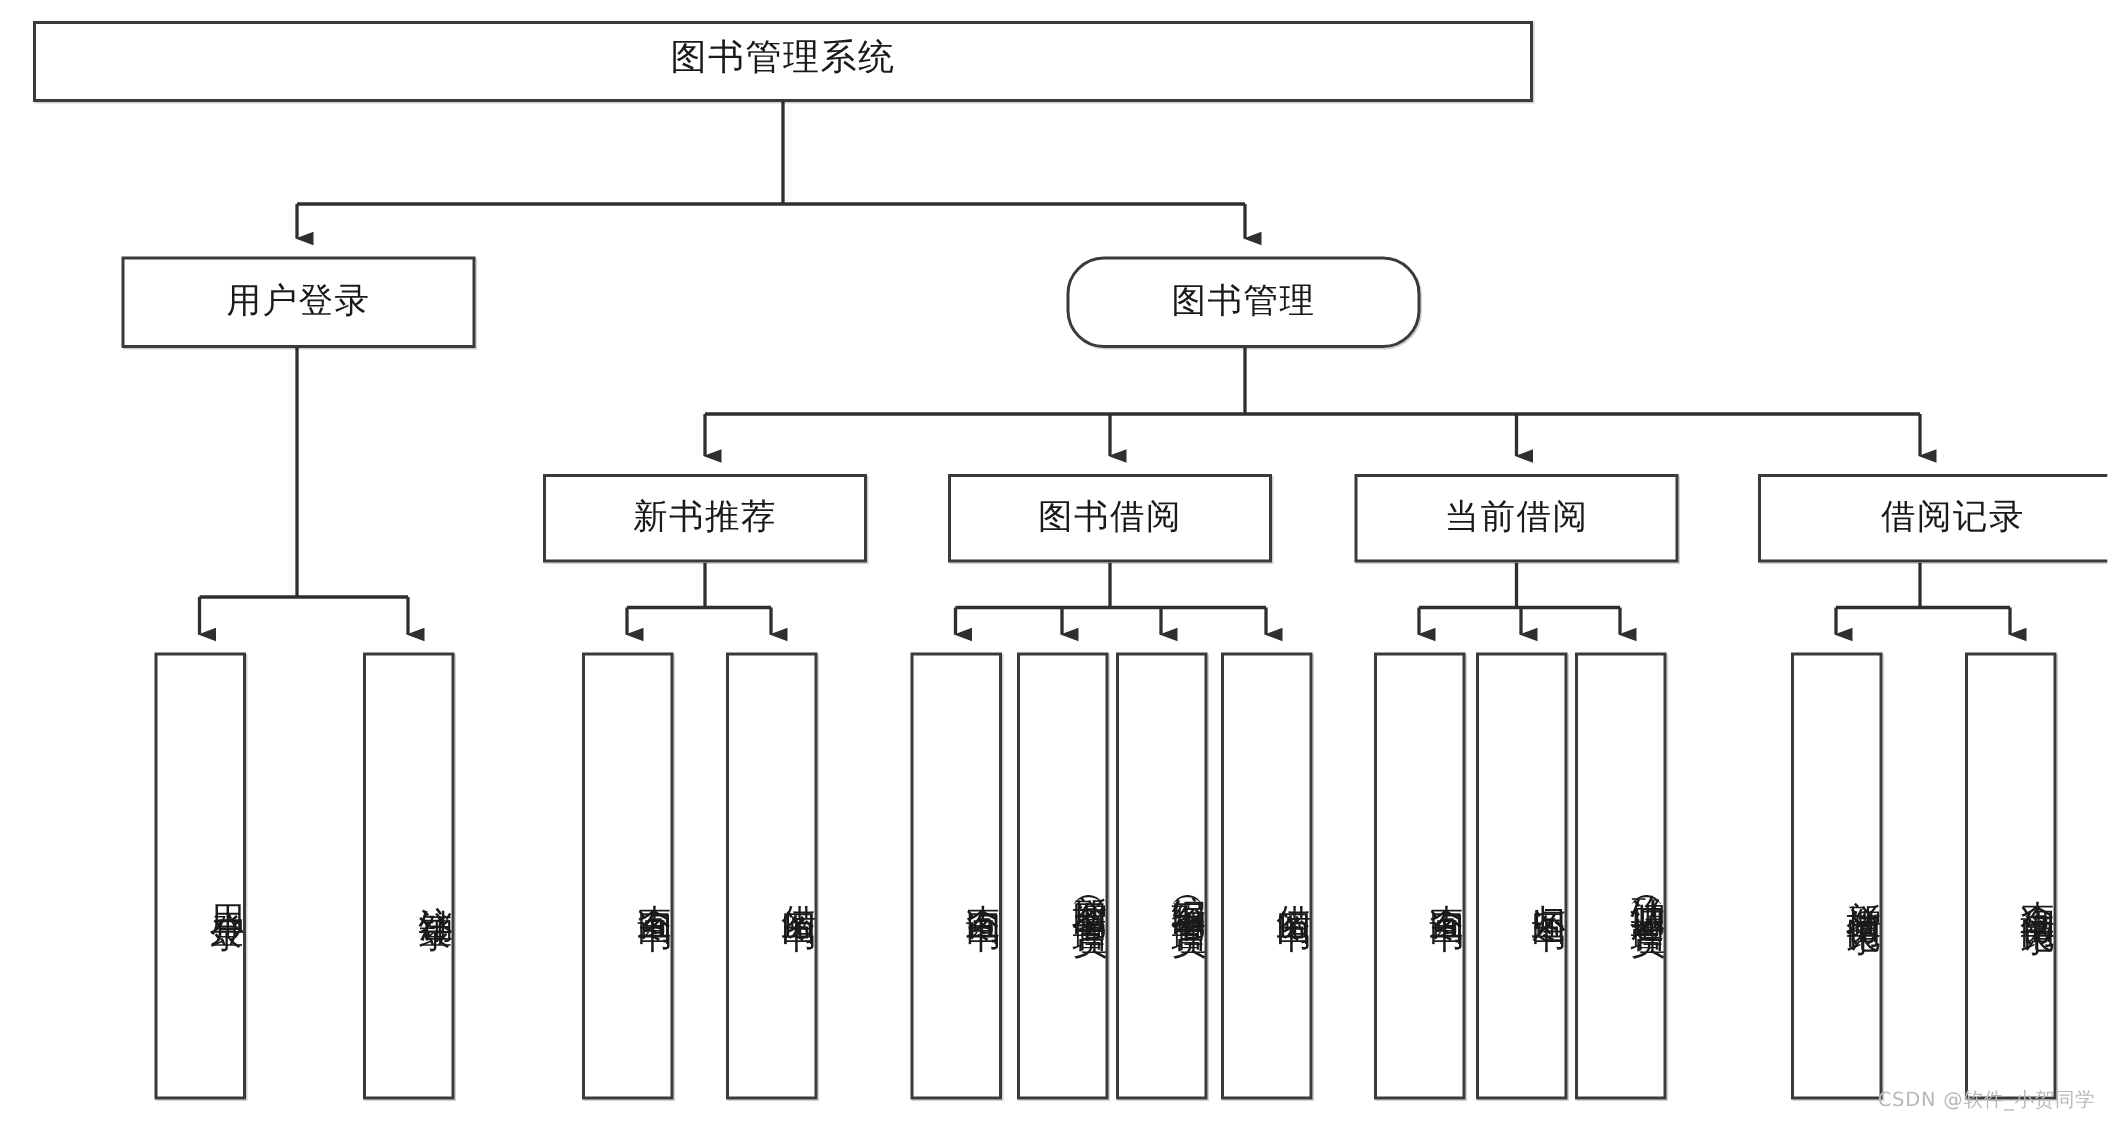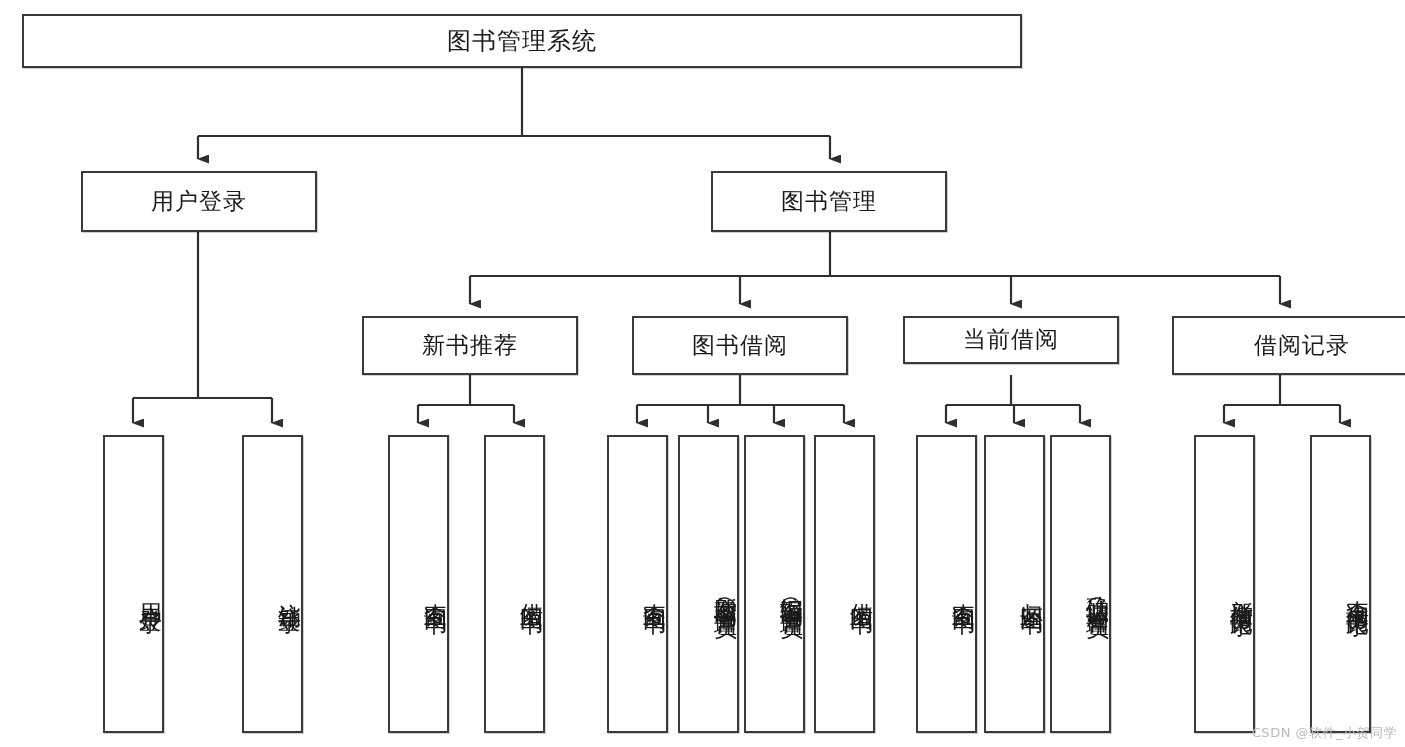--- a/index.html
+++ b/index.html
@@ -113,28 +113,28 @@
       <path d="M 1014,405 L 1014,423" marker-end="url(#arrowhead)"></path>
       <path d="M 1080,405 L 1080,423" marker-end="url(#arrowhead)"></path>
 
       <path d="M 1280,375 L 1280,405"></path>
       <path d="M 1224,405 L 1340,405"></path>
       <path d="M 1224,405 L 1224,423" marker-end="url(#arrowhead)"></path>
       <path d="M 1340,405 L 1340,423" marker-end="url(#arrowhead)"></path>
     </g>
   </svg>
 
-  <div class="node horiz root" style="left: 22px; top: 14px; width: 1000px; height: 54px;">图书管理系统</div>
+  <div class="node horiz root" style="left: 22px; top: 14px; width: 1000px; height: 54px; font-family: Liberation Mono, monospace;">图书管理系统</div>
 
   <div class="node horiz" style="left: 81px; top: 171px; width: 236px; height: 61px;">用户登录</div>
-  <div class="node horiz" style="left: 711px; top: 171px; width: 236px; height: 61px;">图书管理</div>
+  <div class="node horiz" style="left: 711px; top: 171px; width: 236px; height: 61px; border-radius: 25px;">图书管理</div>
 
   <div class="node horiz" style="left: 632px; top: 316px; width: 216px; height: 59px;">图书借阅</div>
   <div class="node horiz" style="left: 362px; top: 316px; width: 216px; height: 59px;">新书推荐</div>
-  <div class="node horiz" style="left: 903px; top: 316px; width: 216px; height: 48px;">当前借阅</div>
+  <div class="node horiz" style="left: 903px; top: 316px; width: 216px; height: 59px;">当前借阅</div>
   <div class="node horiz" style="left: 1172px; top: 316px; width: 260px; height: 59px;">借阅记录</div>
 
   <div class="node vert" style="left: 103px; top: 435px; width: 61px; height: 298px;">用户登录</div>
   <div class="node vert" style="left: 242px; top: 435px; width: 61px; height: 298px;">注销登录</div>
   <div class="node vert" style="left: 388px; top: 435px; width: 61px; height: 298px;">查询图书</div>
   <div class="node vert" style="left: 484px; top: 435px; width: 61px; height: 298px;">借阅图书</div>
   <div class="node vert" style="left: 607px; top: 435px; width: 61px; height: 298px;">查询图书</div>
   <div class="node vert" style="left: 678px; top: 435px; width: 61px; height: 298px;">新增图书（管理员）</div>
   <div class="node vert" style="left: 744px; top: 435px; width: 61px; height: 298px;">编辑图书（管理员）</div>
   <div class="node vert" style="left: 814px; top: 435px; width: 61px; height: 298px;">借阅图书</div>

